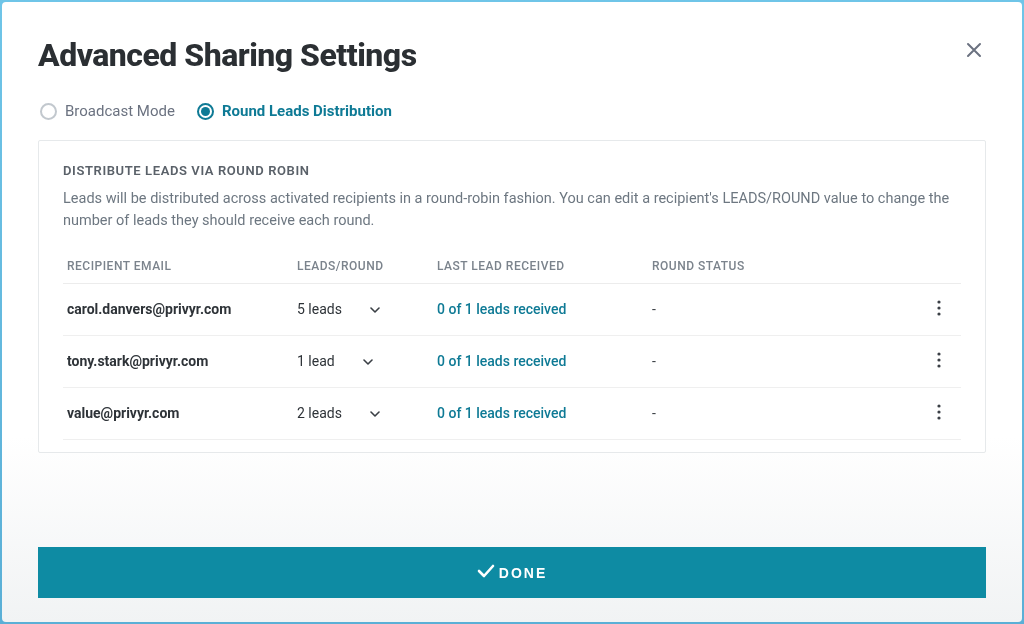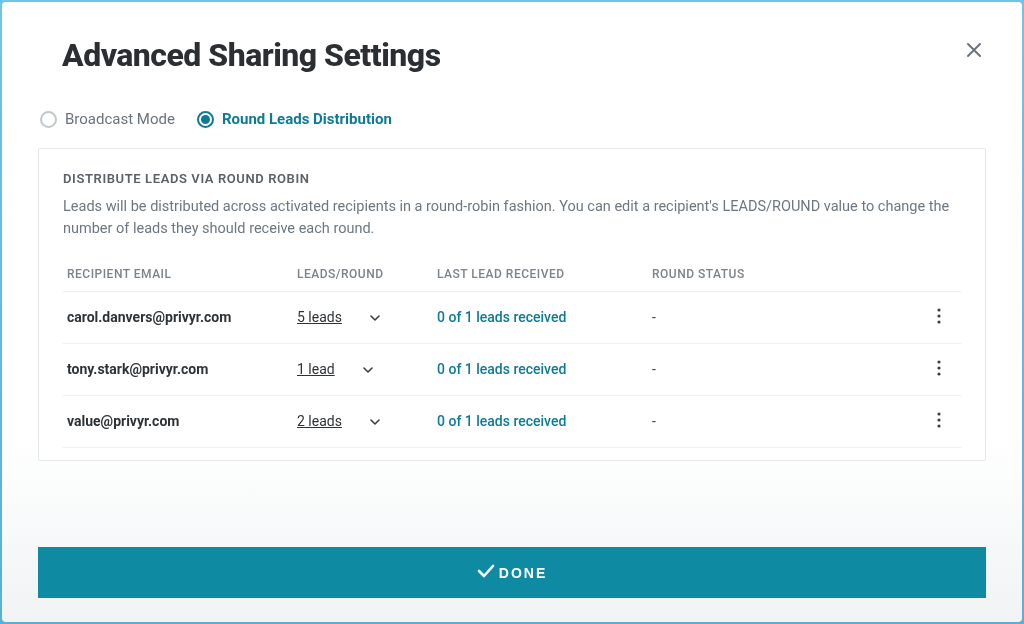--- a/index.html
+++ b/index.html
@@ -23,37 +23,35 @@
       display: flex;
       align-items: flex-start;
       justify-content: space-between;
       margin-bottom: 28px;
     }
     .page-title {
       font-size: 32px;
       font-weight: 800;
       color: #2b2f33;
       letter-spacing: -0.5px;
-      margin-left: 24px;
     }
     .close-btn {
       background: none;
       border: none;
       cursor: pointer;
       padding: 4px;
       color: #6b7280;
       font-size: 22px;
       line-height: 1;
     }
     .mode-selector {
       display: flex;
       gap: 22px;
       margin-bottom: 20px;
       padding-left: 2px;
-      margin-top: 8px;
     }
     .radio-opt {
       display: flex;
       align-items: center;
       gap: 8px;
       cursor: pointer;
     }
     .radio-circle {
       width: 17px;
       height: 17px;
@@ -122,21 +120,20 @@
     }
     .email {
       font-weight: 700;
       color: #2e3338;
     }
     .leads-select {
       display: flex;
       align-items: center;
       gap: 28px;
       color: #2e3338;
-      text-decoration: underline;
     }
     .chevron {
       color: #4a5057;
       font-size: 11px;
     }
     .status {
       color: #0e7a95;
       font-weight: 500;
     }
     .lastlead {

